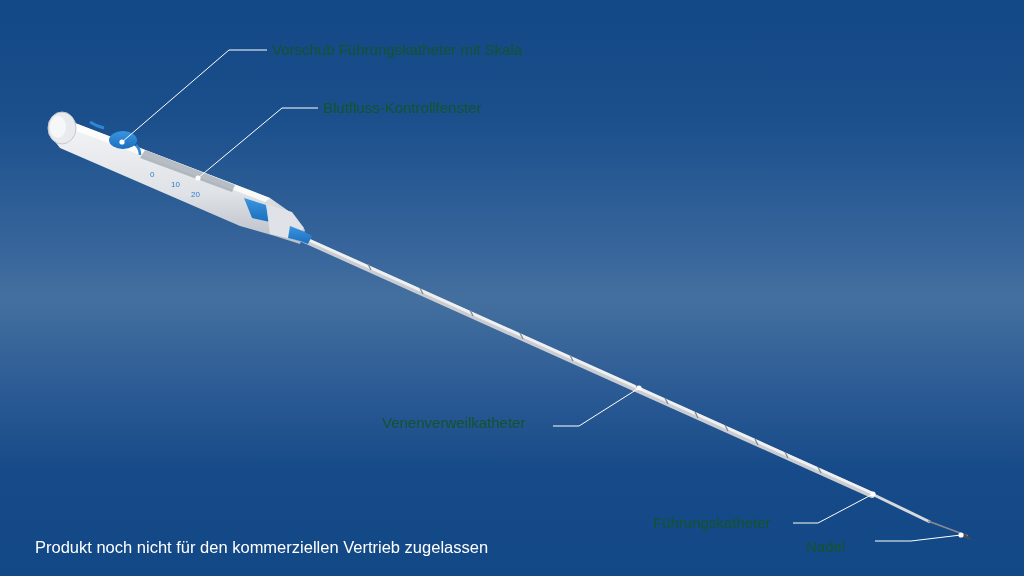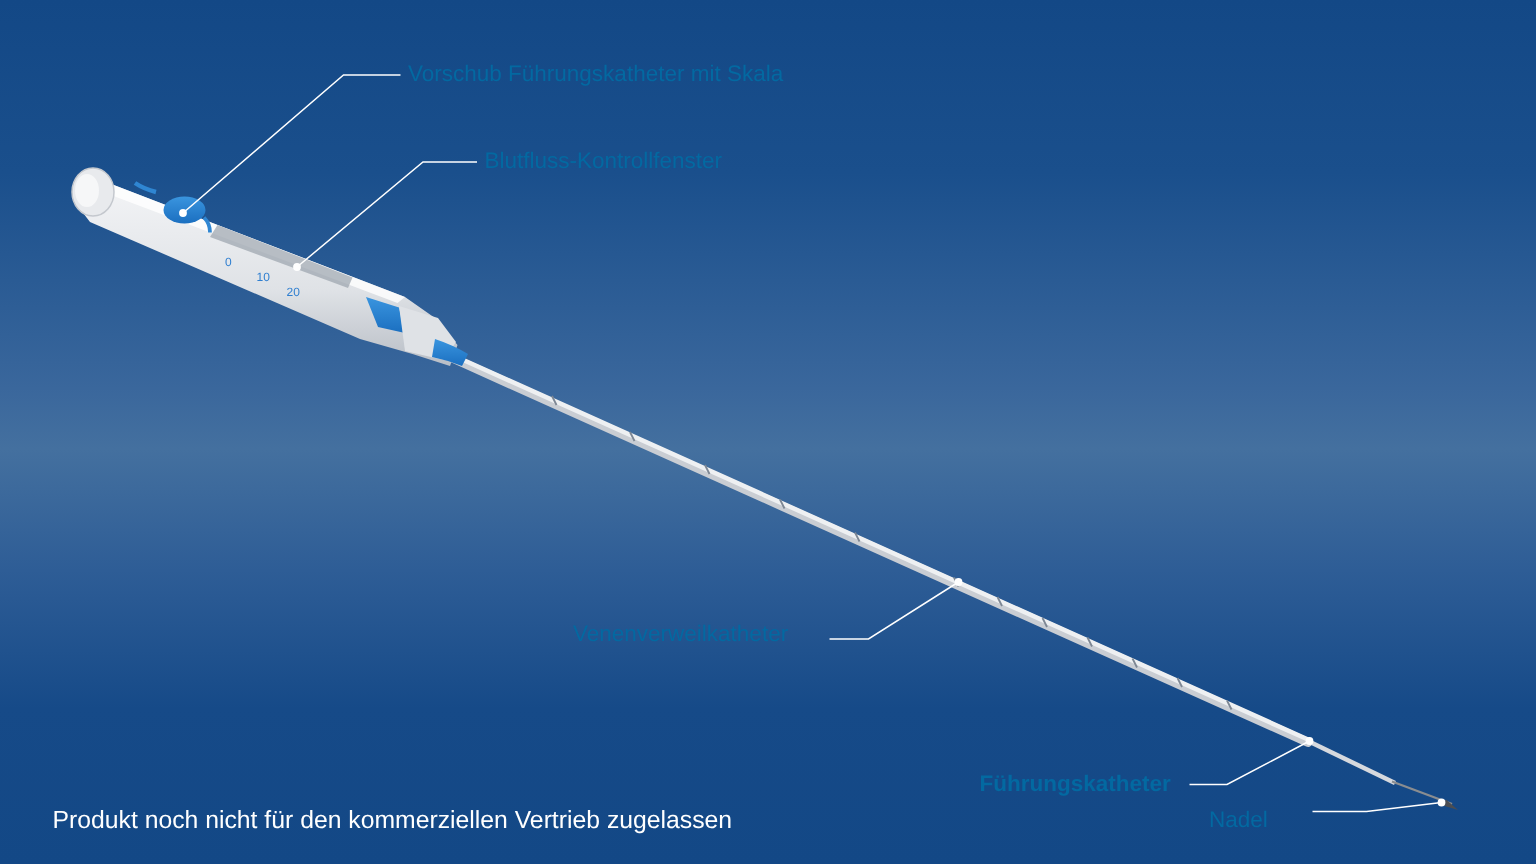--- a/index.html
+++ b/index.html
@@ -1,20 +1,20 @@
 <!DOCTYPE html>
 <html><head>
 <meta charset="utf-8">
 <style>
   html, body { margin:0; padding:0; }
   body { width:1024px; height:576px; overflow:hidden; position:relative;
     font-family:"Liberation Sans", sans-serif;
     background: linear-gradient(180deg, #134886 0%, #1a4f8c 20%, #3a679c 45%, #44709f 52%, #2e5d96 66%, #164a88 82%, #134886 100%);
   }
-  .label { position:absolute; color:#0369a1; font-size:15px; white-space:nowrap; line-height:18px; }
+  .label { position:absolute; color:#14532d; font-size:15px; white-space:nowrap; line-height:18px; }
   .disclaimer { position:absolute; left:35px; top:538px; color:#ffffff; font-size:16.5px; white-space:nowrap;text-align:right; }
   svg.art { position:absolute; left:0; top:0; }
 </style>
 </head>
 <body>
 
 <svg class="art" width="1024" height="576" viewBox="0 0 1024 576">
   <defs>
     <linearGradient id="bodyGrad" x1="0" y1="0" x2="0" y2="1">
       <stop offset="0" stop-color="#f4f5f7"></stop>
@@ -90,16 +90,16 @@
     <circle cx="198" cy="178" r="2.6"></circle>
     <circle cx="639" cy="388" r="2.6"></circle>
     <circle cx="873" cy="494" r="2.6"></circle>
     <circle cx="961" cy="535" r="2.6"></circle>
   </g>
 </svg>
 
 <div class="label" style="left:272px; top:41px;">Vorschub Führungskatheter mit Skala</div>
 <div class="label" style="left:323px; top:99px;">Blutfluss-Kontrollfenster</div>
 <div class="label" style="left:382px; top:414px;">Venenverweilkatheter</div>
-<div class="label" style="left:653px; top:514px;font-weight:bold;">Führungskatheter</div>
+<div class="label" style="left:653px; top:514px;">Führungskatheter</div>
 <div class="label" style="left:806px; top:538px;">Nadel</div>
 
 <div class="disclaimer">Produkt noch nicht für den kommerziellen Vertrieb zugelassen</div>
 
 </body></html>

